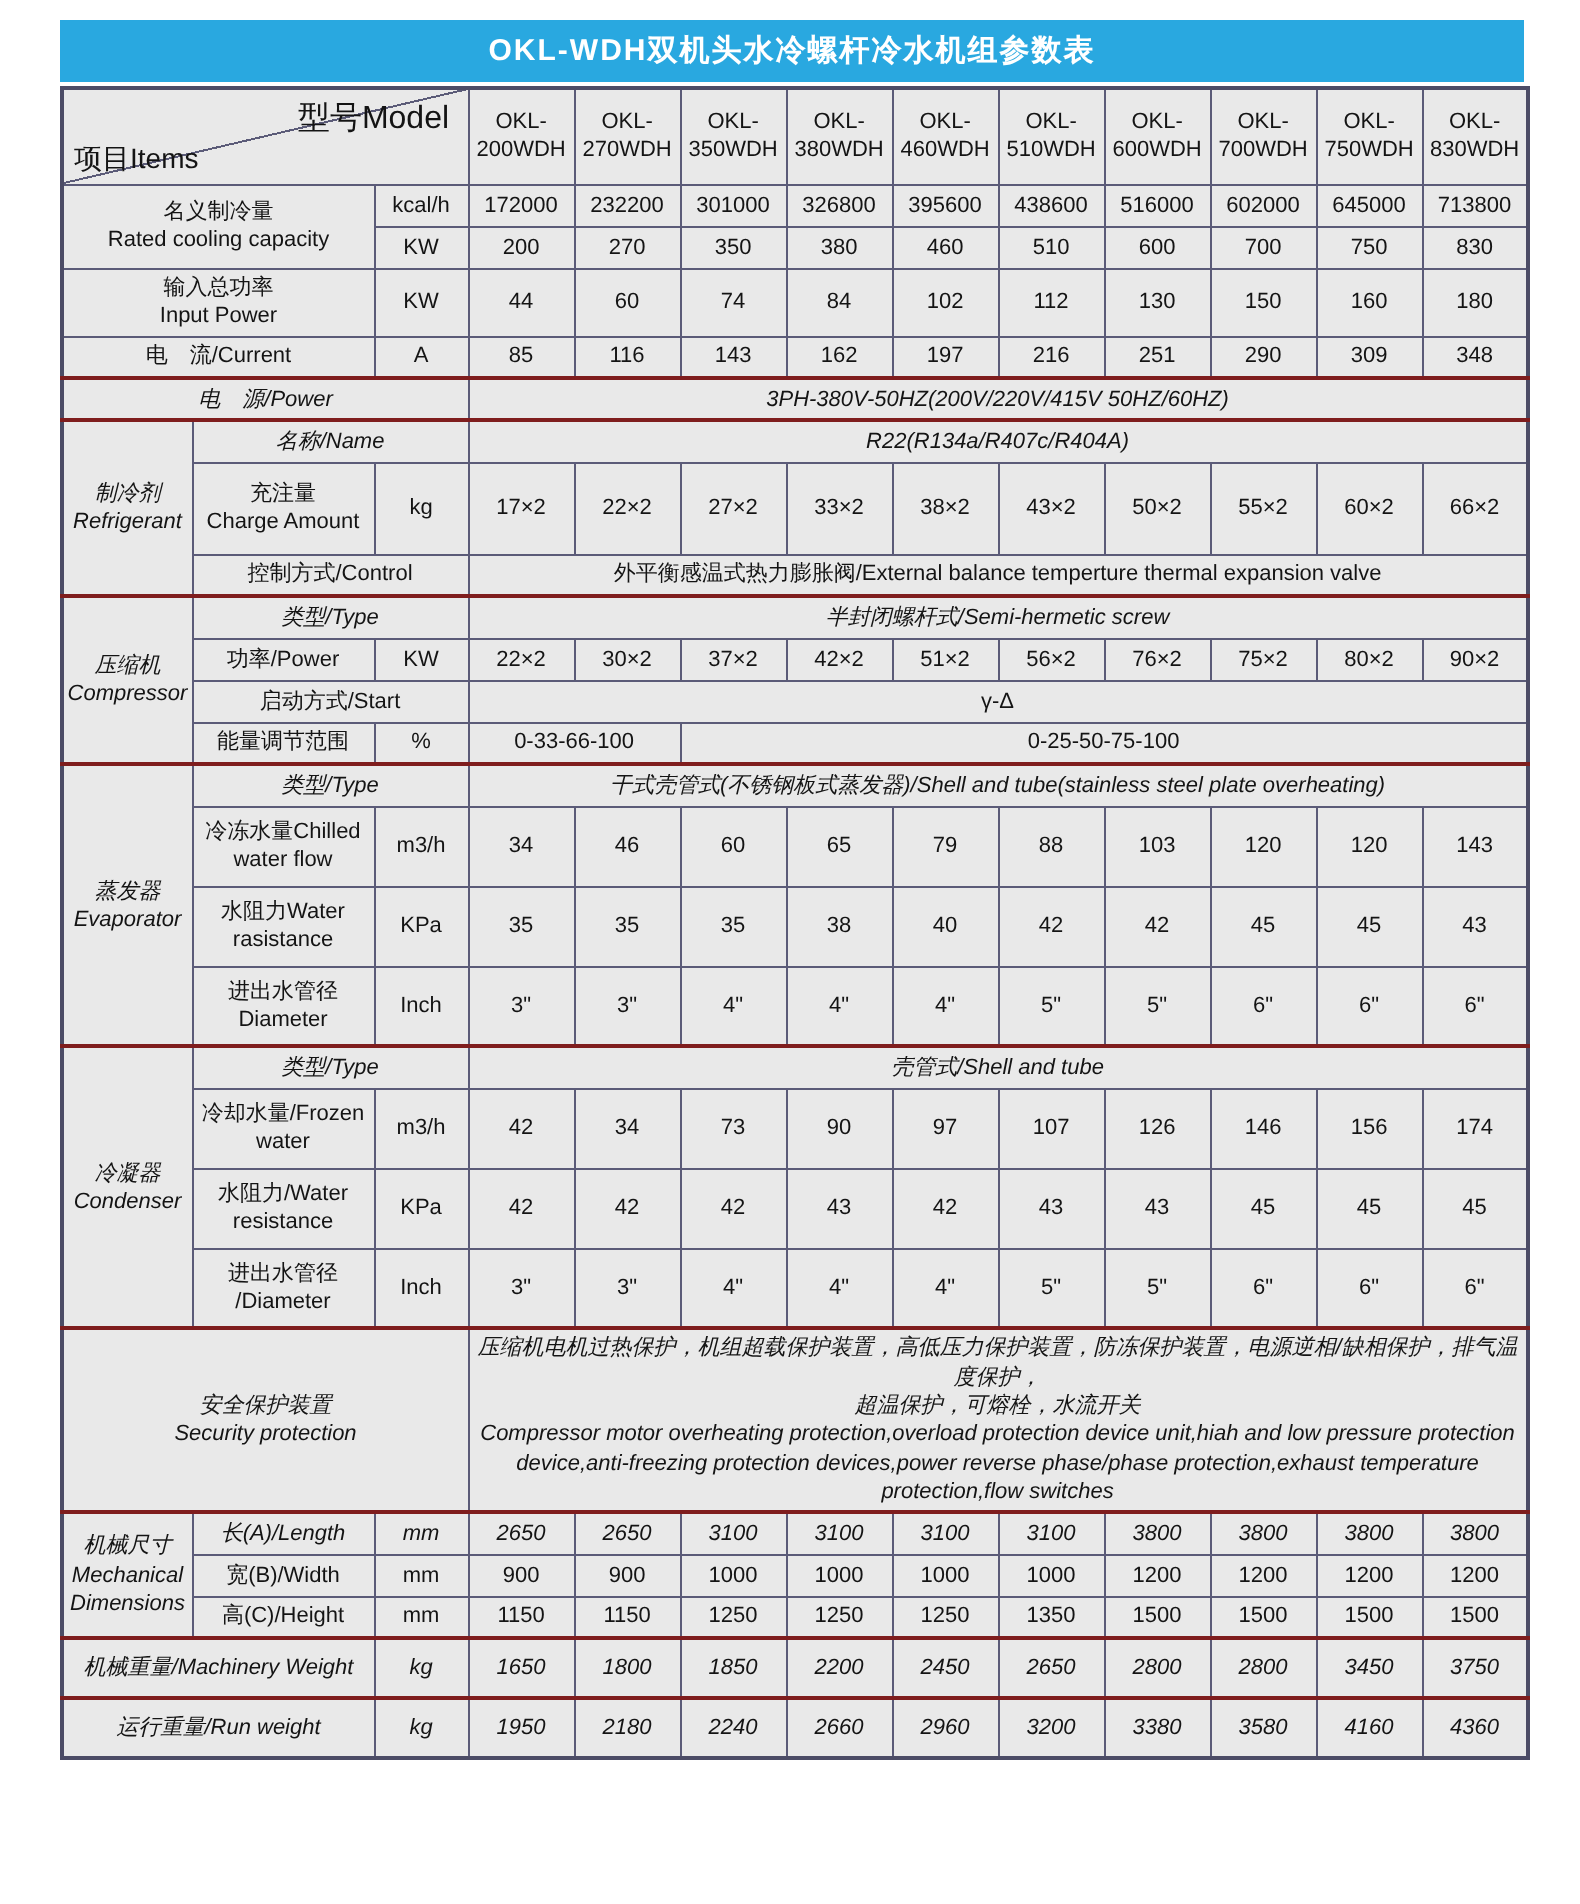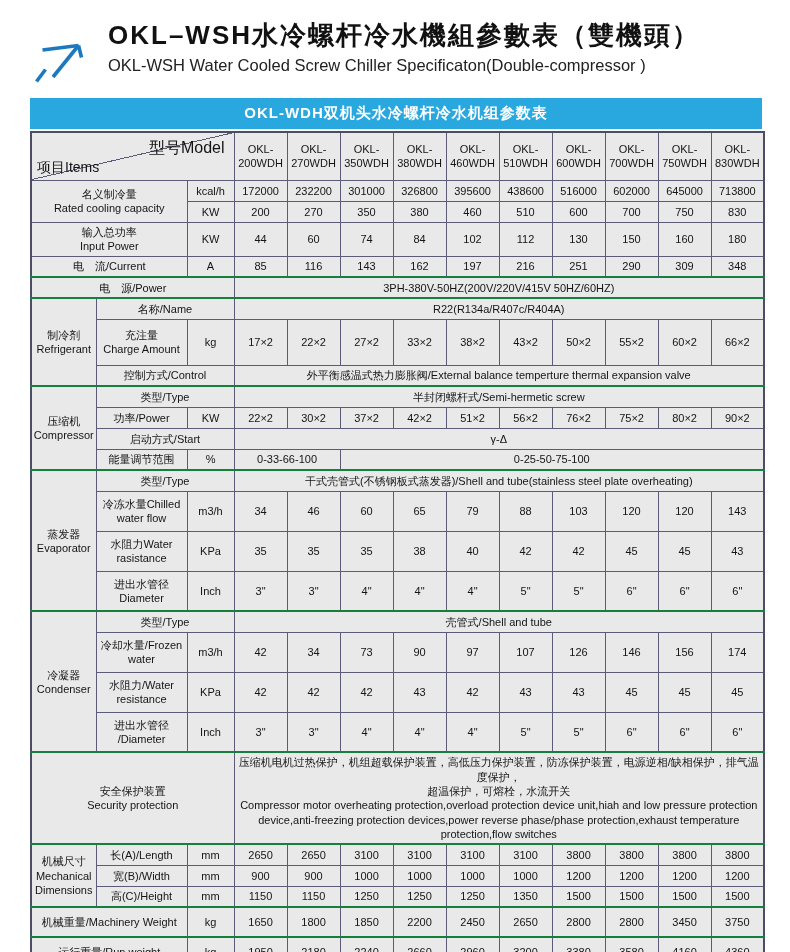--- a/index.html
+++ b/index.html
@@ -14,21 +14,21 @@
 
   
   .bluebar{width:732px;box-sizing:border-box;background:#29a8e0;color:#ffffff;
            text-align:center;font-size:15px;font-weight:bold;padding:6px 0;letter-spacing:1px;}
 
   
   table.spec{width:732px;border-collapse:collapse;table-layout:fixed;background:#e9e9e9;
              border:2px solid #4c4c66;margin-top:2px;}
   table.spec td{border:1px solid #5b5b78;font-size:11px;text-align:center;vertical-align:middle;
                 white-space:pre-line;padding:2px 1px;line-height:1.3;color:#141414;}
-  tr.sec > td{border-top:2px solid #15803d;}
+  tr.sec > td{border-top:2px solid #7f1d1d;font-style:italic;}
   td.left{text-align:left;padding:3px 6px;white-space:pre-wrap;line-height:1.45;}
   td.model-cell{font-size:12px;line-height:1.15;font-weight:normal;}
   tr.h-head{height:33px;}
   tr.h-sm{height:21px;}
   tr.h-md{height:34px;}
   tr.h-charge{height:46px;}
   tr.h-flow{height:40px;padding-left:20px;}
   tr.h-secrow{height:90px;}
   tr.h-wt{height:30px;}
 
@@ -38,34 +38,20 @@
       rgba(0,0,0,0) calc(50% - 1px), #5b5b78 calc(50% - 1px),
       #5b5b78 50%, rgba(0,0,0,0) 50%);}
   td.corner .c-items{position:absolute;left:5px;bottom:4px;font-size:14px;}
   td.corner .c-model{position:absolute;right:9px;top:5px;font-size:16px;}
 </style>
 </head>
 <body>
 
 <div class="page">
 
-  <div class="masthead">
-    <div class="logo">
-      <svg width="60" height="54" viewBox="0 0 40 36" fill="none">
-        <path d="M7 12 L31 9" stroke="#1c79c0" stroke-width="2.4"></path>
-        <path d="M31 9 L14 30" stroke="#1c79c0" stroke-width="2.4"></path>
-        <path d="M31 9 L33 17" stroke="#1c79c0" stroke-width="2.4"></path>
-        <path d="M3 33 L9 25" stroke="#1c79c0" stroke-width="2.4"></path>
-      </svg>
-    </div>
-    <div class="titles">
-      <div class="zh">OKL–WSH水冷螺杆冷水機組參數表（雙機頭）</div>
-      <div class="en">OKL-WSH Water Cooled Screw Chiller Specificaton(Double-compressor )</div>
-    </div>
-  </div>
 
   <div class="bluebar">OKL-WDH双机头水冷螺杆冷水机组参数表</div>
 
   <table class="spec">
     <colgroup>
       <col style="width:65px">
         <col style="width:91px">
         <col style="width:47px">
       <col style="width:53px">
         <col style="width:53px">

